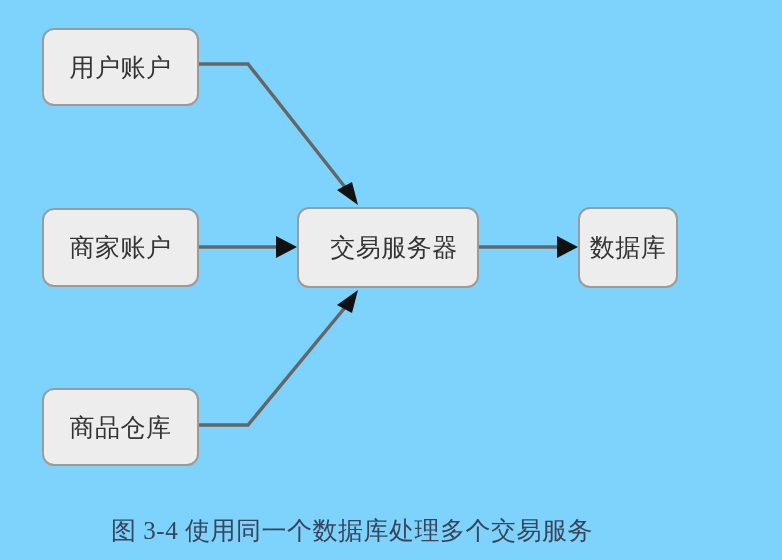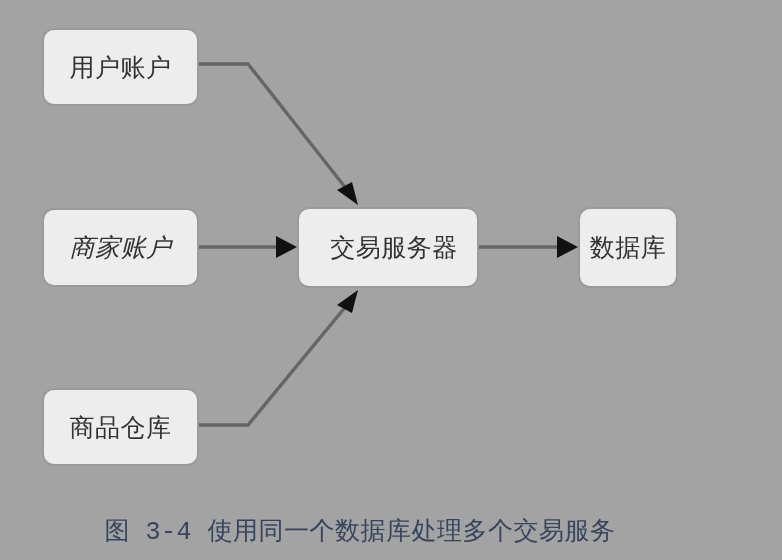--- a/index.html
+++ b/index.html
@@ -10,21 +10,21 @@
   body {
     width: 782px;
     height: 560px;
     font-family: "Liberation Sans", "DejaVu Sans", sans-serif;
     overflow: hidden;
   }
   #figure-root {
     position: relative;
     width: 782px;
     height: 560px;
-    background: #a3a3a3;
+    background: #7dd3fc;
   }
   #diagram-canvas {
     position: absolute;
     left: 0;
     top: 0;
     width: 782px;
     height: 500px;
     display: block;
   }
   .node-box {
@@ -40,41 +40,40 @@
   .node-label {
     font-family: "Liberation Sans", "DejaVu Sans", sans-serif;
     font-size: 25px;
     line-height: 1;
     color: #333333;
     letter-spacing: 0.5px;
     white-space: nowrap;
     user-select: none;
   }
   #node-user-account   { left: 42px;  top: 28px;  width: 157px; height: 78px; }
-  #node-merchant-account { left: 42px; top: 208px; width: 157px; height: 79px; font-style: italic; }
+  #node-merchant-account { left: 42px; top: 208px; width: 157px; height: 79px; }
   #node-goods-warehouse { left: 42px;  top: 388px; width: 157px; height: 78px; text-align: right; }
   #node-transaction-server { left: 297px; top: 207px; width: 182px; height: 81px; padding-left: 12px; }
   #node-database       { left: 578px; top: 207px; width: 100px; height: 81px; }
 
   #figure-caption {
     position: absolute;
     left: 0;
     top: 500px;
     width: 704px;
     height: 60px;
     display: flex;
     align-items: center;
     justify-content: center;
-    font-family: Liberation Mono, monospace;
+    font-family: Liberation Serif, serif;
     font-size: 25px;
     color: #37455c;
     letter-spacing: 0.5px;
     white-space: nowrap;
     user-select: none;
-    padding-left: 8px;
   }
 </style>
 </head>
 <body>
 
 <div id="figure-root">
 
   <svg id="diagram-canvas" viewBox="0 0 782 500" width="782" height="500" xmlns="http://www.w3.org/2000/svg">
 
     <g>

